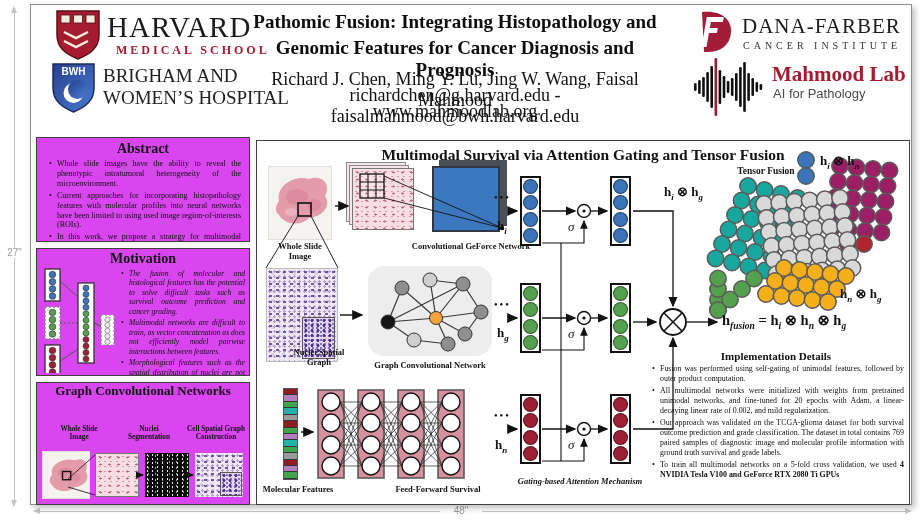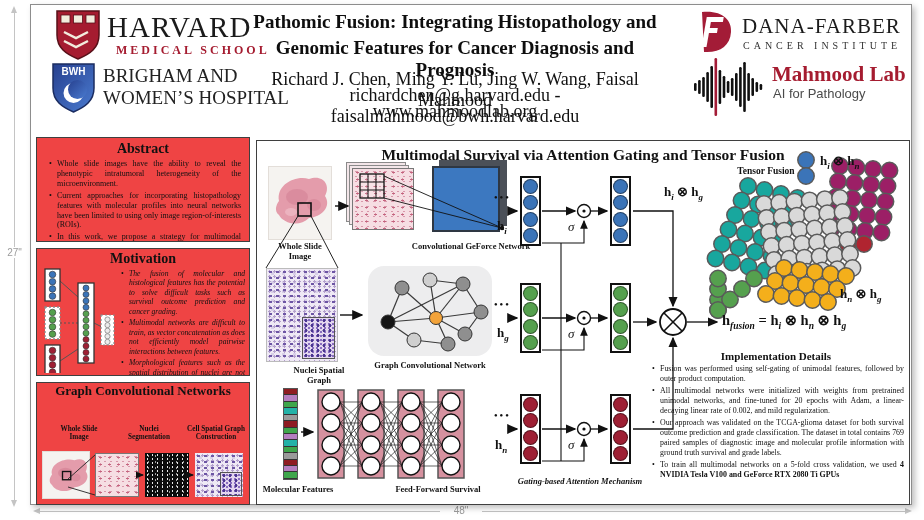--- a/index.html
+++ b/index.html
@@ -17,21 +17,21 @@
   .hv-name { font-size:29px; letter-spacing:1px; color:#1b1b1b; }
   .hv-sub  { font-size:12px; letter-spacing:3px; color:var(--harvard); font-weight:bold; }
   .bwh-line { font-size:19px; color:#222; line-height:1.1; }
   .title-line { font-weight:bold; font-size:19px; color:#0e0e0e; }
   .byline { font-size:18px; }
   .df-name { font-size:21px; letter-spacing:1px; color:#1b1b1b; }
   .df-sub { font-size:10px; letter-spacing:4px; color:#333; }
   .ml-name { font-size:21px; font-weight:bold; color:var(--harvard); }
   .ml-sub { font-family:"Liberation Sans", sans-serif; font-size:13px; color:#4a4a4a; }
   
-  .lbox { border:1.5px solid #3f3f3f; background:#ef4444; overflow:hidden; }
+  .lbox { border:1.5px solid #3f3f3f; background:#d946ef; overflow:hidden; }
   .lbox-title { font-weight:bold; font-size:14px; text-align:center; }
   .blist { list-style:none; text-align:justify; }
   .blist li { position:relative; padding-left:8px; margin-bottom:2px; }
   .blist li::before { content:"•"; position:absolute; left:0; top:0; }
   #abs-list { font-size:8px; line-height:1.24; }
   #mot-list { font-size:7.6px; line-height:1.25; }
   #impl-list { font-size:7.9px; line-height:1.27; }
   .small-cap { font-weight:bold; font-size:8.5px; line-height:1.15; text-align:center; }
   .tiny-cap { font-weight:bold; font-size:7.2px; line-height:1.15; text-align:center; }
   
@@ -138,21 +138,21 @@
     <rect x="63.49999999999999" y="26" width="2.6" height="10" rx="1.2" fill="#101010"></rect>
     <rect x="67.6" y="28" width="2.6" height="6" rx="1.2" fill="#101010"></rect>
   </svg>
 <div class="abs ml-name" style="left:772px; top:62px;">Mahmood Lab</div>
 <div class="abs ml-sub" style="left:773px; top:86px;">AI for Pathology</div>
 
 <div class="abs lbox" style="left:36px; top:137px; width:214px; height:105px;">
   <div class="lbox-title" style="margin-top:3px;">Abstract</div>
   <ul id="abs-list" class="blist" style="margin:2px 8px 0 12px;">
     <li>Whole slide images have the ability to reveal the phenotypic intratumoral heterogeneity of the microenvironment.</li>
-    <li>Current approaches for incorporating histopathology features with molecular profiles into neural networks have been limited to using only image region-of-interests (ROIs).</li>
+    <li>Current approaches for incorporating histopathology features with molecular profiles into neural networks have been limited to using used image region-of-interests (ROIs).</li>
     <li>In this work, we propose a strategy for multimodal fusion of histology image, morphological graph, and genomic features.</li>
   </ul>
 </div>
 
 <div class="abs lbox" style="left:36px; top:248px; width:214px; height:128px;">
   <div class="lbox-title" style="margin-top:2px;">Motivation</div>
   <svg id="motivsvg" style="position:absolute; left:4px; top:18px;" width="76" height="106" viewBox="0 0 76 106">
       <line x1="19" y1="14" x2="37" y2="30" stroke="#555" stroke-width="1"></line>
       <line x1="19" y1="56" x2="37" y2="56" stroke="#555" stroke-width="1" stroke-dasharray="2,2"></line>
       <line x1="19" y1="94" x2="37" y2="82" stroke="#555" stroke-width="1"></line>
@@ -254,21 +254,21 @@
 
 <div class="abs" style="left:432px; top:166px; width:74px; height:68px;">
   <div class="abs cnn-back" style="left:7px; top:-6px; width:68px; height:66px;"></div>
   <div class="abs cnn-front" style="left:0; top:0; width:68px; height:66px;"></div>
 </div>
 <div class="abs small-cap" style="left:396px; top:242px; width:150px;">Convolutional GeForce Network</div>
 
 <div class="abs nucleitex" style="left:266px; top:268px; width:72px; height:94px; border:1px solid #bbb;">
   <div class="abs nucleitex2" style="right:2px; bottom:2px; width:33px; height:42px; border:1.5px solid #555;"></div>
 </div>
-<div class="abs small-cap" style="left:258px; top:366px; width:90px;padding-left:32px;">Nuclei Spatial Graph</div>
+<div class="abs small-cap" style="left:258px; top:348px; width:90px;padding-left:32px;">Nuclei Spatial Graph</div>
 
 <div class="abs gcnbox" style="left:368px; top:266px; width:124px; height:90px;">
   <svg id="gcngraph" width="124" height="90" viewBox="0 0 124 90">
       <line x1="20" y1="56" x2="34" y2="22" stroke="#3a3a3a" stroke-width="1.2"></line>
       <line x1="20" y1="56" x2="95" y2="18" stroke="#3a3a3a" stroke-width="1.2"></line>
       <line x1="20" y1="56" x2="68" y2="52" stroke="#3a3a3a" stroke-width="1.2"></line>
       <line x1="20" y1="56" x2="46" y2="74" stroke="#3a3a3a" stroke-width="1.2"></line>
       <line x1="34" y1="22" x2="68" y2="52" stroke="#3a3a3a" stroke-width="1.2"></line>
       <line x1="62" y1="14" x2="95" y2="18" stroke="#3a3a3a" stroke-width="1.2"></line>
       <line x1="62" y1="14" x2="68" y2="52" stroke="#3a3a3a" stroke-width="1.2"></line>

